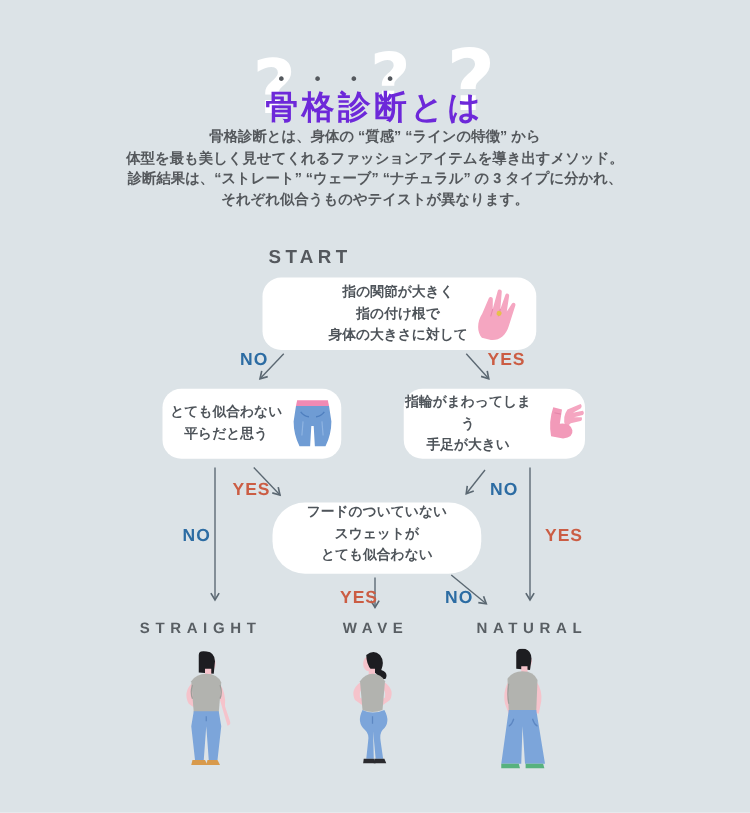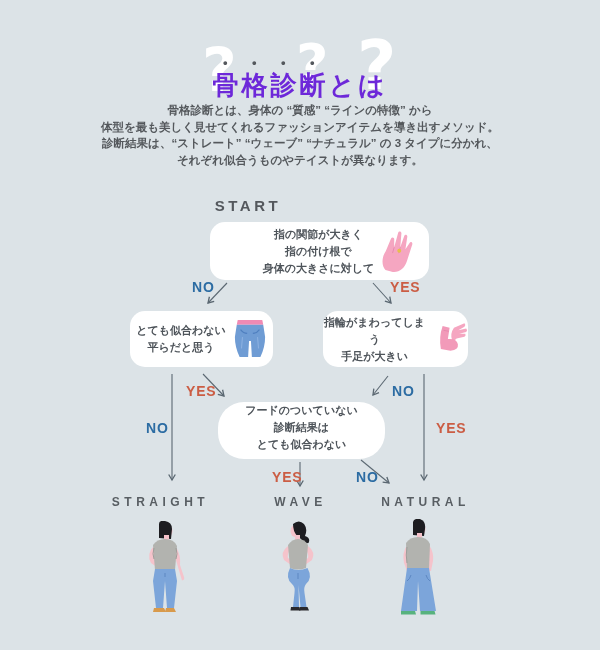--- a/index.html
+++ b/index.html
@@ -127,21 +127,21 @@
     <svg width="38" height="36" viewBox="0 0 40 38">
       <path d="M22 21 Q19 13 24 6 L36 1 Q38 3 36 5 L29 9 L38 7 Q40 9 38 11 L30 13 L37 13 Q38 15.5 36 16.5 L27 18.5 Q24 22 22 21 Z" fill="#f5a6c1"></path>
       <path d="M11 4 L19 6 L17 19 Q27 18 28.5 25 Q29.5 31.5 20 32.5 L9 30.5 Q6.5 17 11 4 Z" fill="#f29ab9"></path>
       <path d="M12 9 l6 1.2" stroke="#e487ab" stroke-width="1" fill="none"></path>
     </svg>
   </div>
 
   <div class="qbox box-q4">
     <div class="qtext">
       <div>フードのついていない</div>
-      <div>診断結果は</div>
+      <div>スウェットが</div>
       <div>とても似合わない</div>
     </div>
     <svg width="46" height="42" viewBox="0 0 46 42">
       <g>
         <rect x="17" y="1" width="27" height="19" rx="8.5" transform="rotate(14 30 10)" fill="#cdd2d5" stroke="#a9b1b6" stroke-width="1"></rect>
         <path d="M24 9 q5 5 12 4" stroke="#a9b1b6" fill="none" stroke-width="0.9" transform="rotate(14 30 10)"></path>
         <rect x="2" y="17" width="27" height="19" rx="8.5" transform="rotate(-9 15 26)" fill="#c4cacd" stroke="#a2aab0" stroke-width="1"></rect>
         <path d="M8 25 q6 5 13 3" stroke="#a2aab0" fill="none" stroke-width="0.9" transform="rotate(-9 15 26)"></path>
       </g>
     </svg>

